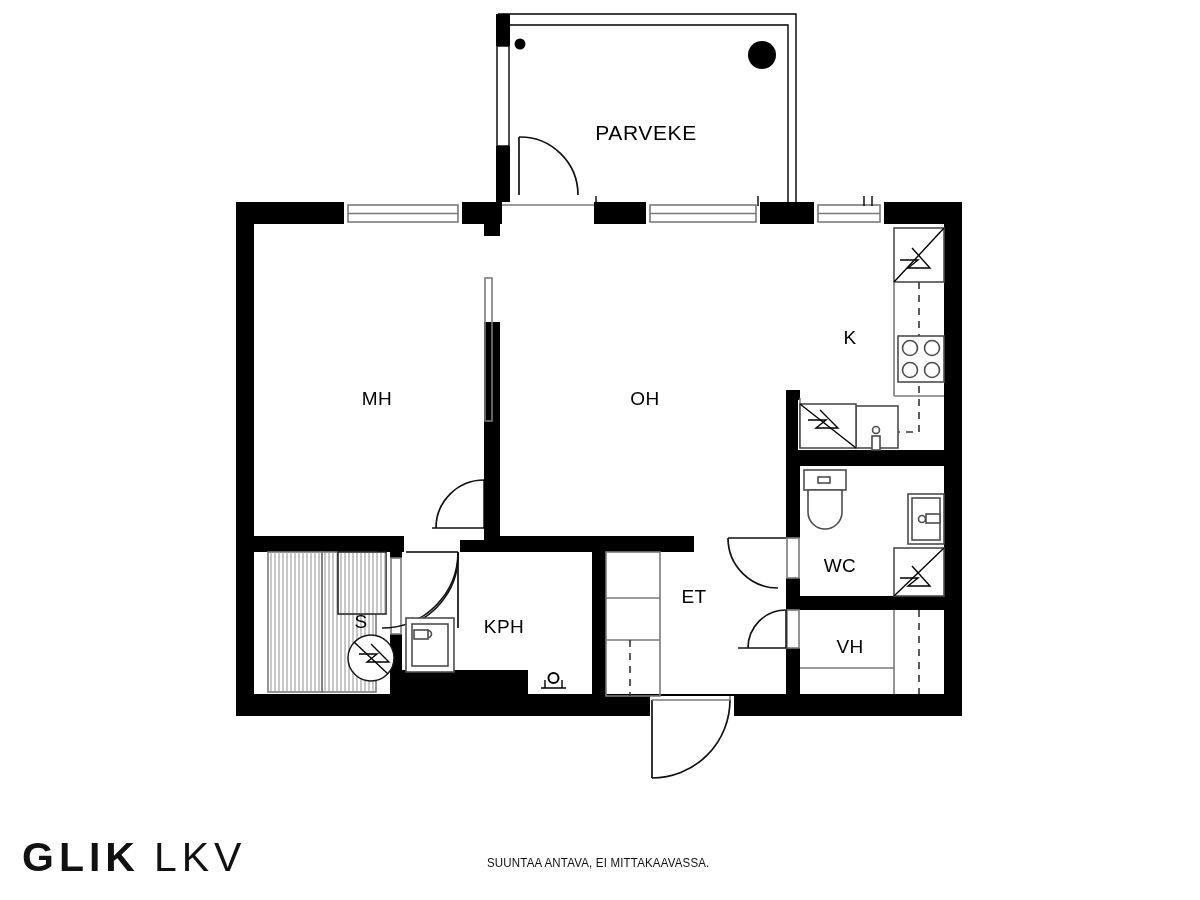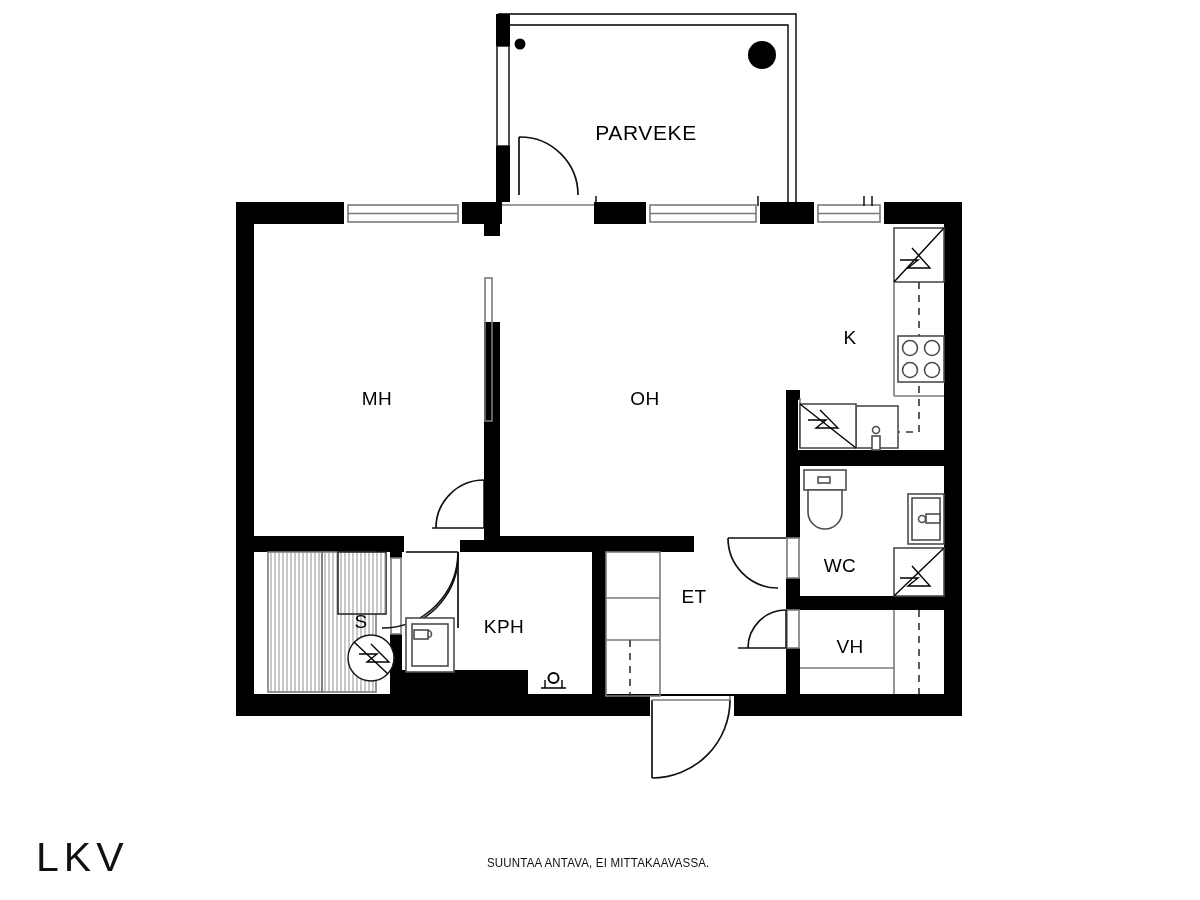--- a/index.html
+++ b/index.html
@@ -371,18 +371,19 @@
       <text class="room-label" x="840" y="567">WC</text>
       <text class="room-label" x="850" y="648">VH</text>
       <text class="room-label" x="694" y="598">ET</text>
       <text class="room-label" x="504" y="628">KPH</text>
       <text class="room-label" x="361" y="623">S</text>
     </g>
 
   </svg>
 
   <div class="brand">
+    <span class="brand-primary">GLIK</span>
     <span class="brand-secondary">LKV</span>
   </div>
 
   <div class="disclaimer">SUUNTAA ANTAVA, EI MITTAKAAVASSA.</div>
 
 </div>
 
 </body></html>

